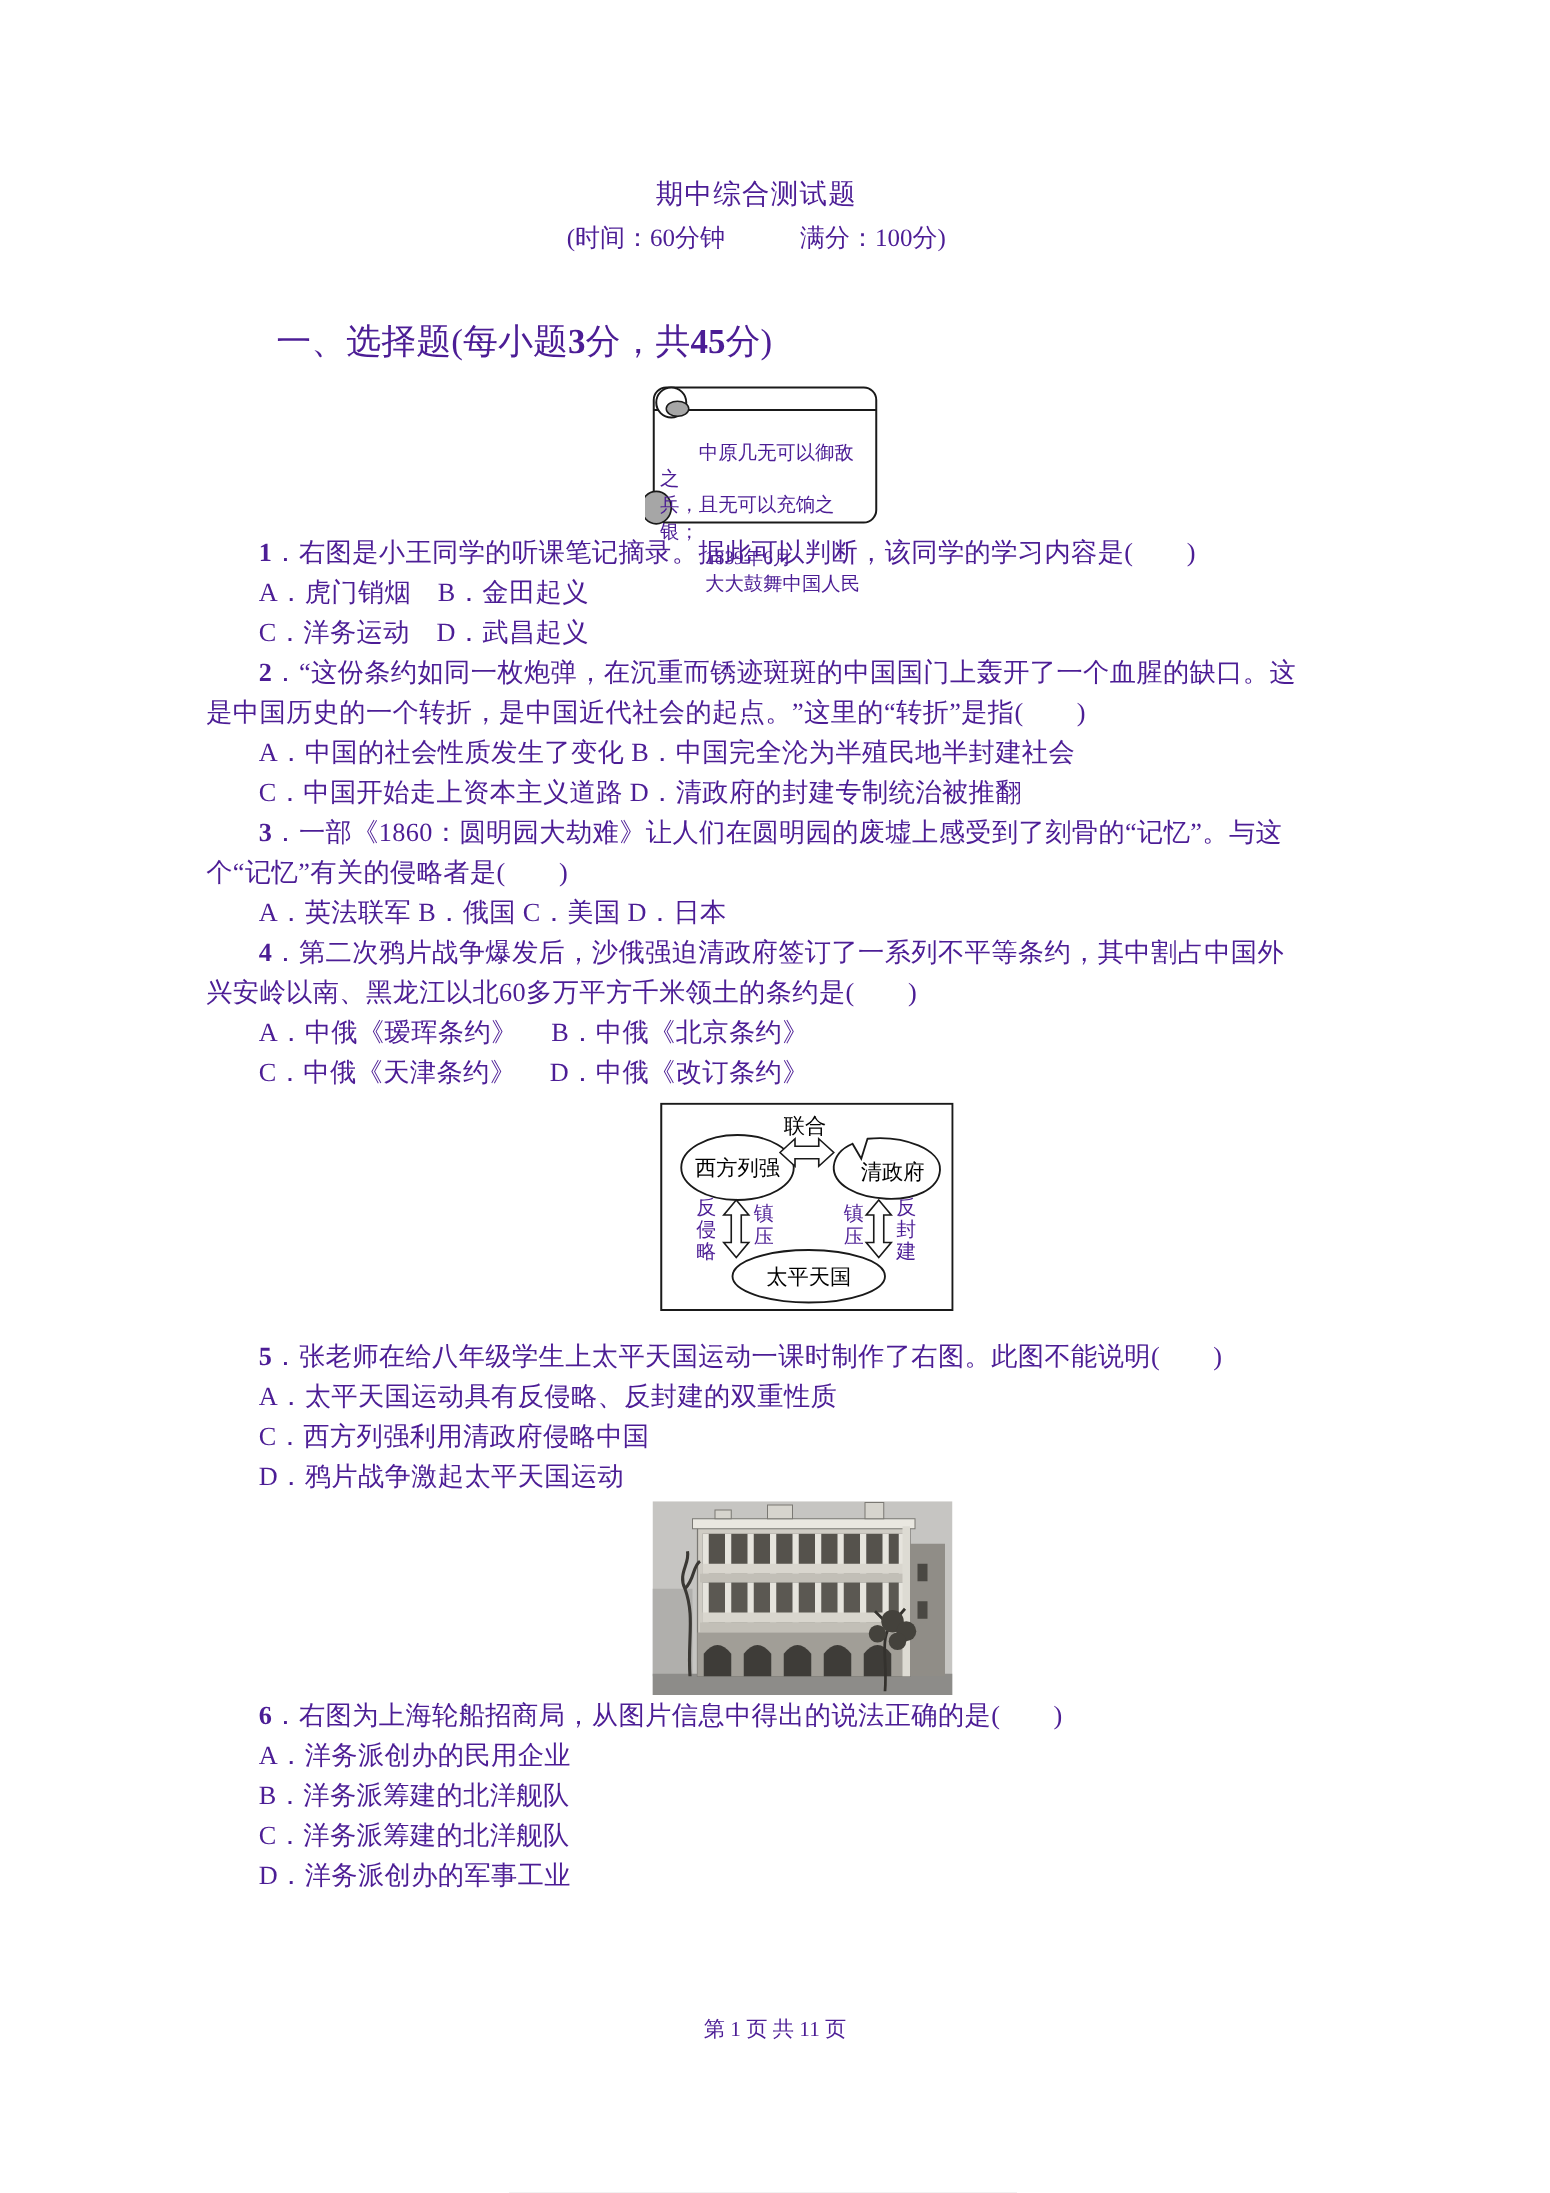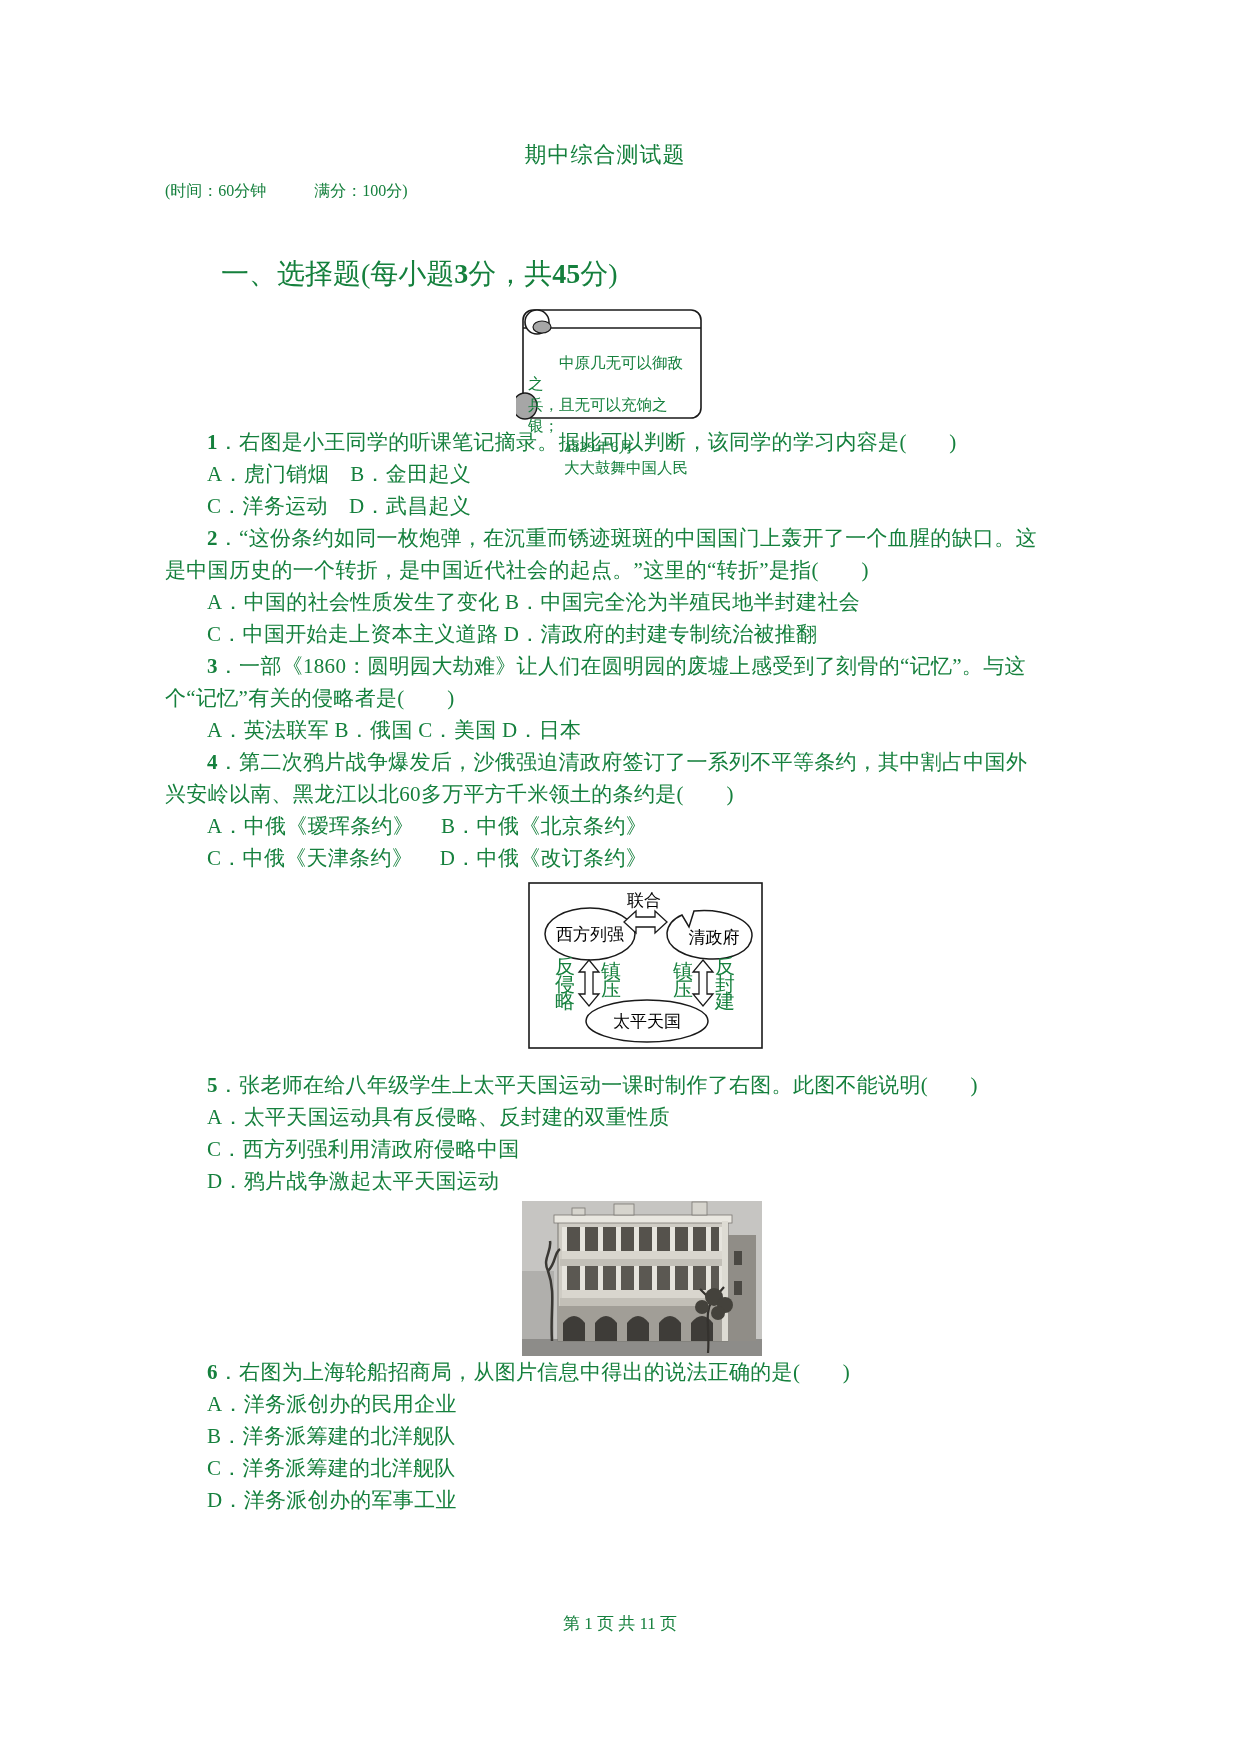--- a/index.html
+++ b/index.html
@@ -1,43 +1,43 @@
 <!DOCTYPE html>
 <html><head>
 <meta charset="utf-8">
 <style>
   html,body{margin:0;padding:0;background:#e8e8e8;}
   .page{
     position:relative;width:1240px;height:1754px;margin:0 auto;
-    background:#ffffff;color:#15803d;
+    background:#ffffff;color:#4c1d95;
     font-family:"Liberation Serif","DejaVu Serif",serif;
     overflow:hidden;
   }
   .content{position:absolute;left:165px;top:140px;width:880px;}
   .title{font-size:22px;line-height:30px;text-align:center;letter-spacing:1px;}
-  .subtitle{font-size:16px;line-height:30px;text-align:left;margin-top:6px;}
+  .subtitle{font-size:20px;line-height:30px;text-align:center;margin-top:6px;}
   .section{font-size:28px;line-height:32px;margin:52px 0 0 0;text-indent:2em;}
   .b{font-weight:bold;}
   p.stem,p.opt{font-size:21px;line-height:32px;margin:0;text-indent:2em;letter-spacing:0.3px;}
   p.stem .qnum{font-weight:bold;}
   .q-first{margin-top:2px;}
 
   
   .scroll-fig{position:relative;width:192px;height:132px;margin:4px 0 0 351px;}
   .scroll-fig svg{position:absolute;left:0;top:0;}
   .scroll-text{position:absolute;left:12px;top:38px;width:170px;
     font-size:15.5px;line-height:21px;}
   .s-ind2{text-indent:2em;margin-top:20px;}
   .s-date{padding-left:36px;}
 
   
   .diagram-fig{position:relative;width:228px;height:167px;margin:8px 0 20px 363px;}
   .diagram-fig svg{position:absolute;left:0;top:0;}
-  .vlabel{position:absolute;width:18px;font-size:20px;line-height:17.5px;
-    word-break:break-all;text-align:left;}
+  .vlabel{position:absolute;width:18px;font-size:16px;line-height:17.5px;
+    word-break:break-all;text-align:right;}
   .vl-antiagg{left:27px;top:76px;}
   .vl-suppL{left:73px;top:81px;}
   .vl-suppR{left:145px;top:81px;}
   .vl-antifeud{left:187px;top:76px;}
 
   
   .photo-fig{position:relative;width:240px;height:155px;margin:4px 0 0 357px;}
   .q6{margin-top:12px;}
   .q5{margin-top:26px;}
 

